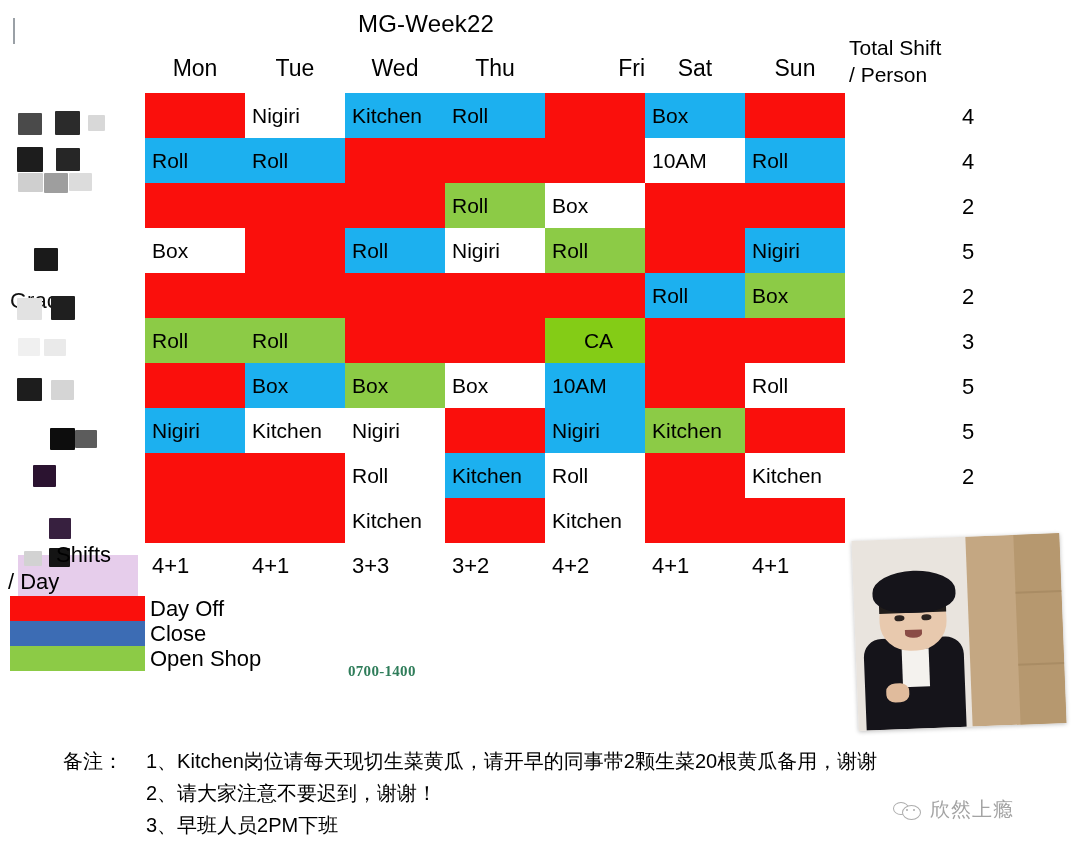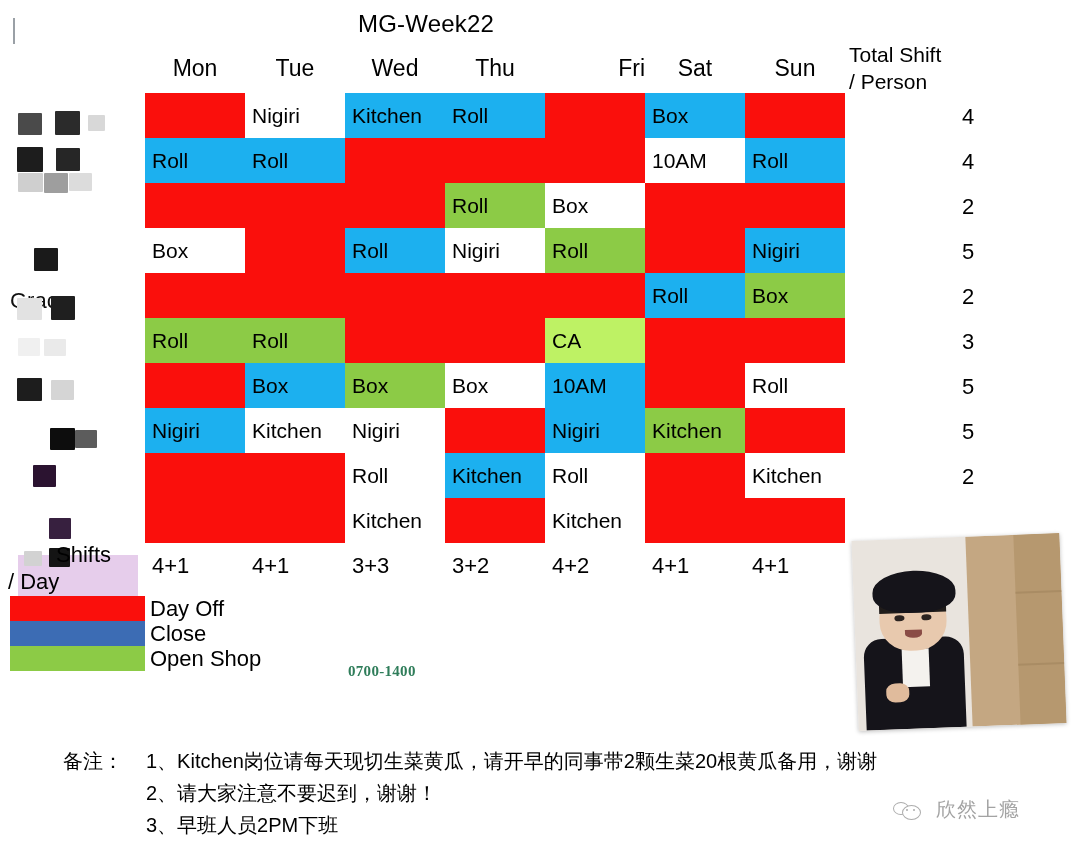--- a/index.html
+++ b/index.html
@@ -23,40 +23,40 @@
     position:absolute;left:13px;top:18px;width:2px;height:26px;background:#9aa0a6;
   }
 
   
   
   .dayhdr{
     position:absolute;top:55px;height:30px;
     font-size:23px;text-align:center;white-space:nowrap;
   }
   .totalhdr{
-    position:absolute;left:849px;top:41px;width:150px;
+    position:absolute;left:849px;top:34px;width:150px;
     font-size:21px;line-height:27px;white-space:nowrap;
   }
 
   .gridwrap{position:absolute;left:145px;top:93px;width:705px;height:450px;}
 
   .cell{
     position:absolute;
     box-sizing:border-box;
     font-size:21px;
     line-height:45px;
     padding-left:7px;
     white-space:nowrap;
     overflow:hidden;
   }
   .cell.red   {background:#fa0f0c;}
   .cell.blue  {background:#1cb0ef;}
   .cell.green {background:#8ccb46;}
   .cell.white {background:#ffffff;}
-  .cell.orange{background:#bef264;}
+  .cell.orange{background:#84cc16;text-align:center;}
 
   
   .total{
     position:absolute;left:948px;width:40px;
     font-size:22px;text-align:center;
   }
 
   
   .namecol{position:absolute;left:0;top:93px;width:145px;height:470px;}
   .blk{position:absolute;border-radius:1px;}
@@ -115,21 +115,21 @@
   .ph-hat{position:absolute;left:9%;top:17%;width:40%;height:22%;background:#15141a;border-radius:50% 50% 42% 42%;}
   .ph-hair{position:absolute;left:12%;top:30%;width:32%;height:9%;background:#201c1a;border-radius:50% 50% 0 0;}
   .ph-eye1{position:absolute;left:19%;top:40%;width:5%;height:3%;background:#2b2320;border-radius:50%;}
   .ph-eye2{position:absolute;left:32%;top:40%;width:5%;height:3%;background:#2b2320;border-radius:50%;}
   .ph-mouth{position:absolute;left:24%;top:48%;width:8%;height:4%;background:#8a4c46;border-radius:0 0 50% 50%;}
   .ph-hand{position:absolute;left:14%;top:76%;width:11%;height:10%;background:#e0bb9c;border-radius:40%;}
 
   
   .wm{
     position:absolute;left:893px;top:796px;
-    display:flex;align-items:center;gap:13px;
+    display:flex;align-items:center;gap:7px;
     opacity:.62;
   }
   .wm-txt{font-size:20px;color:#6b6b6b;letter-spacing:1px;white-space:nowrap;}
   .wm-ico{width:30px;height:20px;position:relative;}
   .wm-ico .b1{position:absolute;left:0;top:2px;width:14px;height:11px;border:1.6px solid #7a7a7a;border-radius:50%;}
   .wm-ico .b2{position:absolute;left:9px;top:5px;width:17px;height:13px;border:1.6px solid #7a7a7a;border-radius:50%;background:#fff;}
   .wm-ico .d1{position:absolute;left:13px;top:9px;width:2px;height:2px;background:#7a7a7a;border-radius:50%;}
   .wm-ico .d2{position:absolute;left:20px;top:9px;width:2px;height:2px;background:#7a7a7a;border-radius:50%;}
 </style>
 </head>

